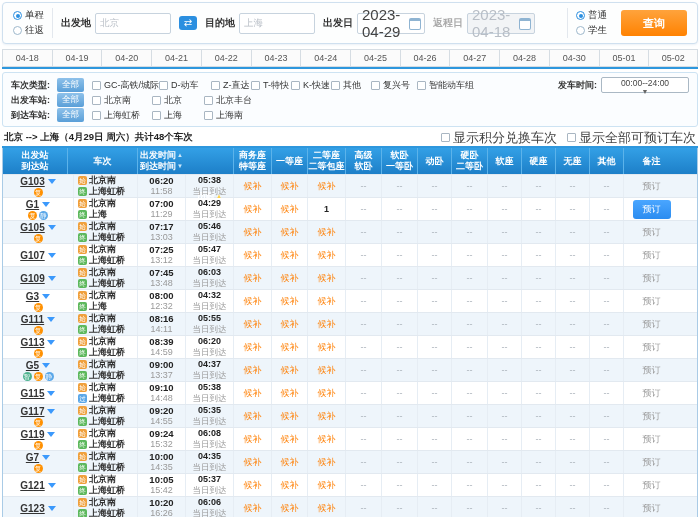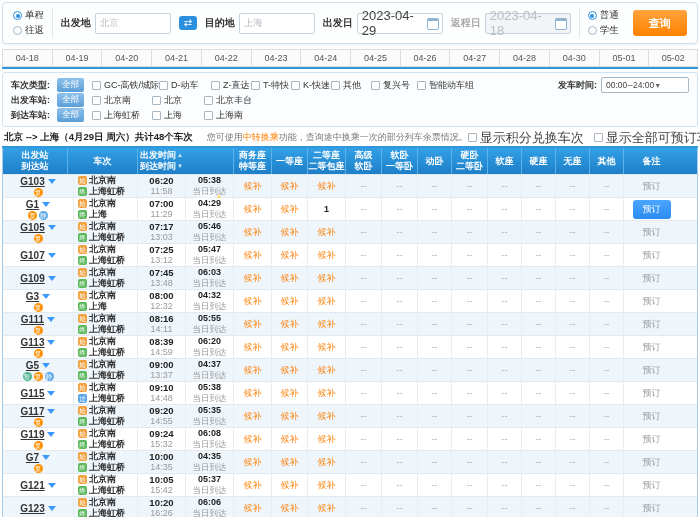--- a/index.html
+++ b/index.html
@@ -12,21 +12,21 @@
   .radio-stack { display:flex; flex-direction:column; justify-content:center; gap:2px; font-size:9.5px; color:#333; }
   .radio-opt { display:flex; align-items:center; gap:3px; cursor:pointer; white-space:nowrap; }
   .radio { width:9px; height:9px; border:1px solid #9db8cc; border-radius:50%; background:#fff; position:relative; flex:0 0 auto; }
   .radio.checked { border-color:#2b8fe0; }
   .radio.checked::after { content:""; position:absolute; left:1.5px; top:1.5px; width:4px; height:4px; border-radius:50%; background:#2b8fe0; }
   .vdiv { width:1px; height:30px; background:#e3e8ee; }
   .fld { display:flex; align-items:center; gap:4px; }
   .fld-label { font-size:10px; color:#333; font-weight:bold; white-space:nowrap; }
   .fld-label.dim { color:#aaa; }
   .txt-input { width:76px; height:21px; border:1px solid #c7d3de; border-radius:2px; background:#fff; font-size:9.5px; padding:0 4px; color:#b8bec6; display:flex; align-items:center; }
-  .date-input { position:relative; width:86px; height:21px; border:1px solid #c7d3de; border-radius:2px; background:#fff; font-size:13px; padding:0 18px 0 4px; color:#444; display:flex; align-items:center; }
+  .date-input { position:relative; width:68px; height:21px; border:1px solid #c7d3de; border-radius:2px; background:#fff; font-size:15px; padding:0 18px 0 4px; color:#444; display:flex; align-items:center; }
   .date-input.disabled { background:#f2f4f6; color:#b8bec6; }
   .cal-icon { position:absolute; right:3px; top:4px; width:12px; height:12px; border:1px solid #8fb4d2; border-top:3px solid #8fb4d2; border-radius:2px; background:linear-gradient(#fff 0 0); }
   .swap-icon { width:18px; height:14px; background:#2b8fe0; border-radius:3px; color:#fff; font-size:10px; line-height:14px; text-align:center; cursor:pointer; flex:0 0 auto; }
   .query-btn { margin-left:6px; width:66px; height:26px; border:none; border-radius:3px; background:linear-gradient(#ffa33c,#ff8201); color:#fff; font-size:11px; font-weight:bold; cursor:pointer; }
 
   
   .date-tabs { display:flex; margin-top:5px; border-bottom:2px solid #2e97dd; align-items:flex-end; }
   .tab { flex:1 1 43px; height:18px; line-height:17px; text-align:center; font-size:9px; color:#555; background:#fbfbfb; border:1px solid #d6dde3; border-right:none; cursor:pointer; white-space:nowrap; }
   .tab:last-child { border-right:1px solid #d6dde3; }
   .tab.selected { flex:0 0 88px; height:20px; line-height:19px; background:#fff; color:#2b8fe0; font-weight:bold; border:1px solid #a8cde8; border-bottom:2px solid #fff; margin-bottom:-2px; }
@@ -36,21 +36,21 @@
   .filter-row { display:flex; align-items:center; height:14px; margin:1px 0; }
   .filter-label { font-size:9px; font-weight:bold; color:#333; width:46px; flex:0 0 auto; }
   .all-badge { flex:0 0 auto; background:linear-gradient(#8ec1ea,#5a9fd8); color:#fff; font-size:8.5px; padding:1px 5px; border-radius:2px; margin-right:8px; cursor:pointer; }
   .filter-options { display:flex; align-items:center; }
   .chk-opt { display:flex; align-items:center; gap:3px; font-size:9px; color:#333; cursor:pointer; white-space:nowrap; }
   .chk { width:9px; height:9px; border:1px solid #a9b6c2; border-radius:1px; background:#fff; flex:0 0 auto; }
   .opt0{min-width:60px;} .opt1{min-width:52px;} .opt2{min-width:40px;} .opt3{min-width:40px;}
   .opt4{min-width:40px;} .opt5{min-width:40px;} .opt6{min-width:46px;} .opt7{min-width:70px;}
   .depart-time { position:absolute; right:8px; top:4px; display:flex; align-items:center; gap:4px; }
   .dt-label { font-size:9px; font-weight:bold; color:#333; }
-  .dt-select { width:88px; height:16px; border:1px solid #aab8c4; border-radius:2px; background:#fff; font-size:8.5px; color:#444; display:flex; align-items:center; padding:0 4px; cursor:pointer; }
+  .dt-select { width:88px; height:16px; border:1px solid #aab8c4; border-radius:2px; background:#fff; font-size:8.5px; color:#444; display:flex; align-items:center; padding:0 4px; cursor:pointer;flex-direction:column; }
   .dt-caret { font-size:7px; color:#666; }
 
   
   .summary-bar { display:flex; align-items:center; height:19px; margin-top:2px; border-bottom:2px solid #2e97dd; padding:0 2px; }
   .route-text { font-size:9.5px; font-weight:bold; color:#222; white-space:nowrap; }
   .tip { font-size:9px; color:#777; margin-left:14px; white-space:nowrap; }
   .tip .lnk { color:#ff7e00; cursor:pointer; }
   .summary-checks { margin-left:auto; display:flex; gap:10px; }
   .summary-checks .chk-opt { font-size:13px; color:#444; }
 
@@ -241,23 +241,20 @@
       <span class="dt-label">发车时间:</span>
       <span class="dt-select">
         <span>00:00--24:00</span>
         <span class="dt-caret">▼</span>
       </span>
     </div>
   </div>
 
   <div class="summary-bar">
     <span class="route-text">北京 --&gt; 上海（4月29日 周六）共计48个车次</span>
-    <span class="tip">
-      <span>您可使用</span><span class="lnk">中转换乘</span><span>功能，查询途中换乘一次的部分列车余票情况。</span>
-    </span>
     <span class="summary-checks">
       <label class="chk-opt">
           <span class="chk"></span>
           <span>显示积分兑换车次</span>
         </label>
       <label class="chk-opt">
           <span class="chk"></span>
           <span>显示全部可预订车次</span>
         </label>
     </span>

